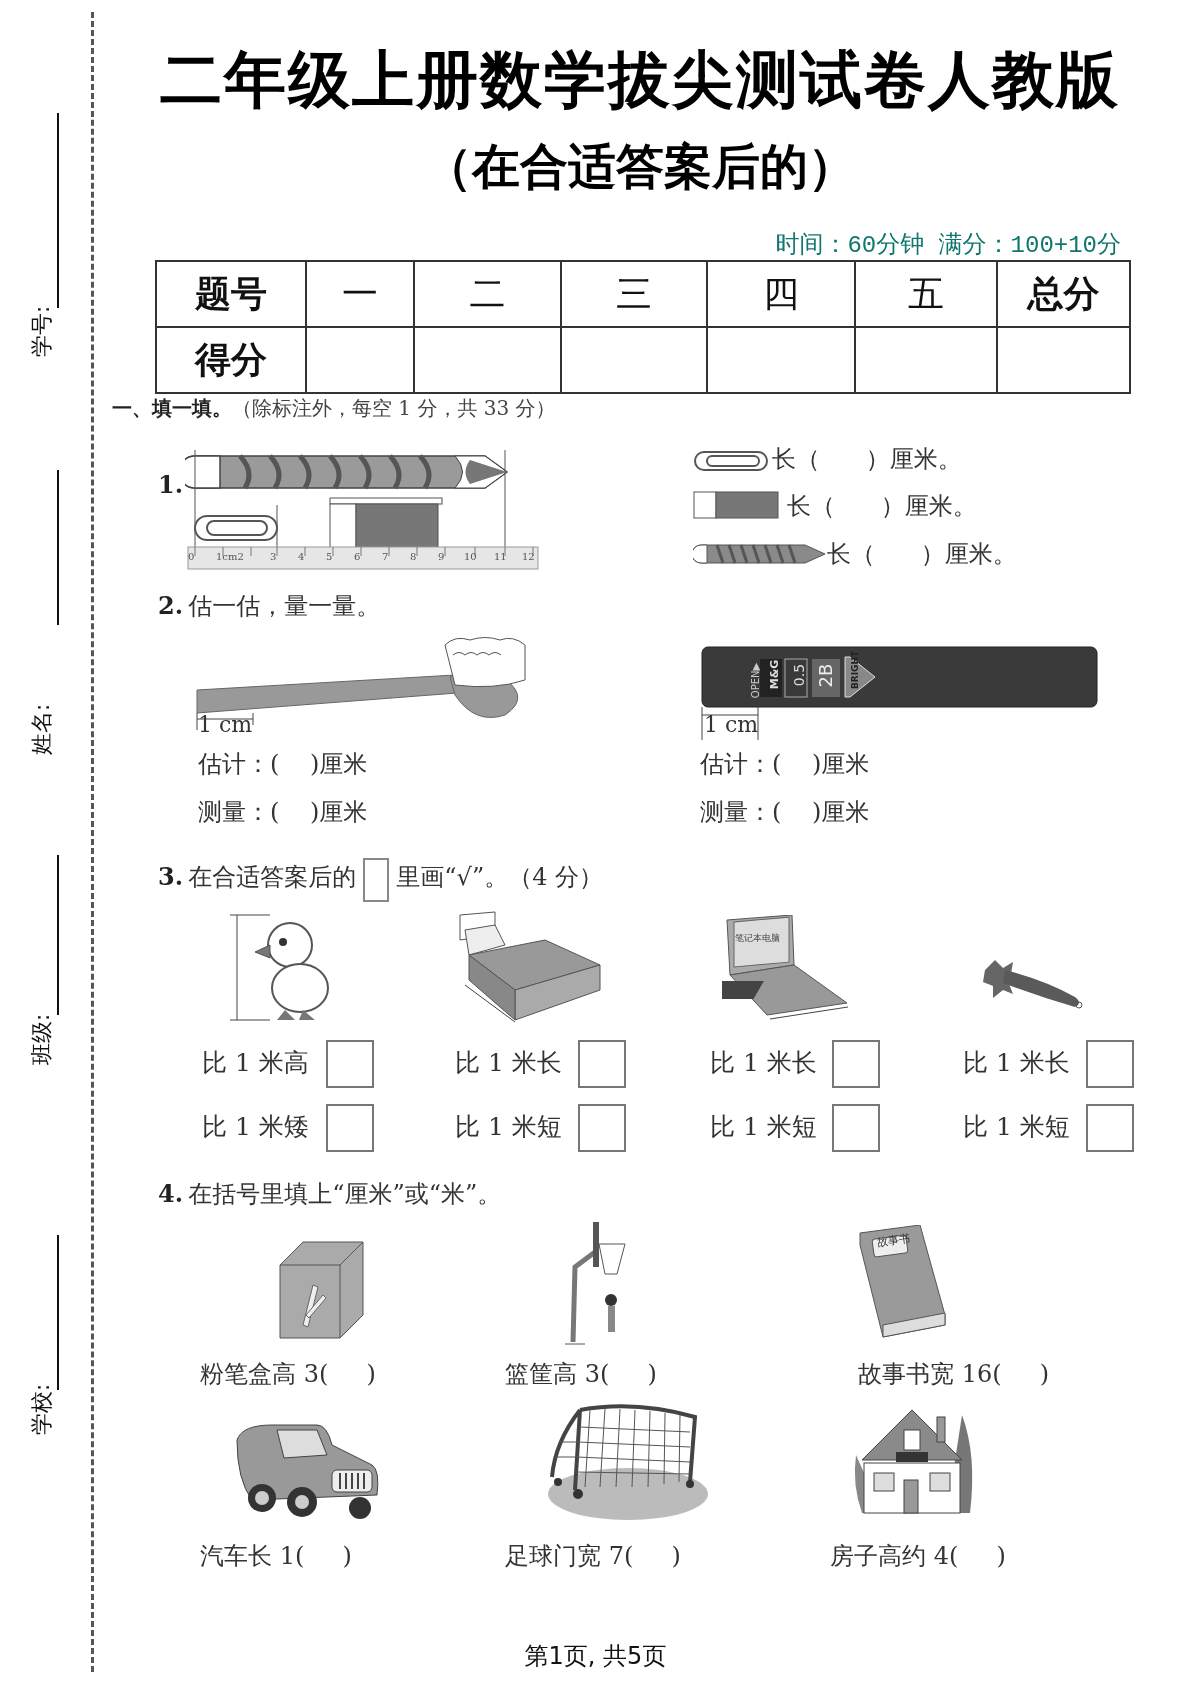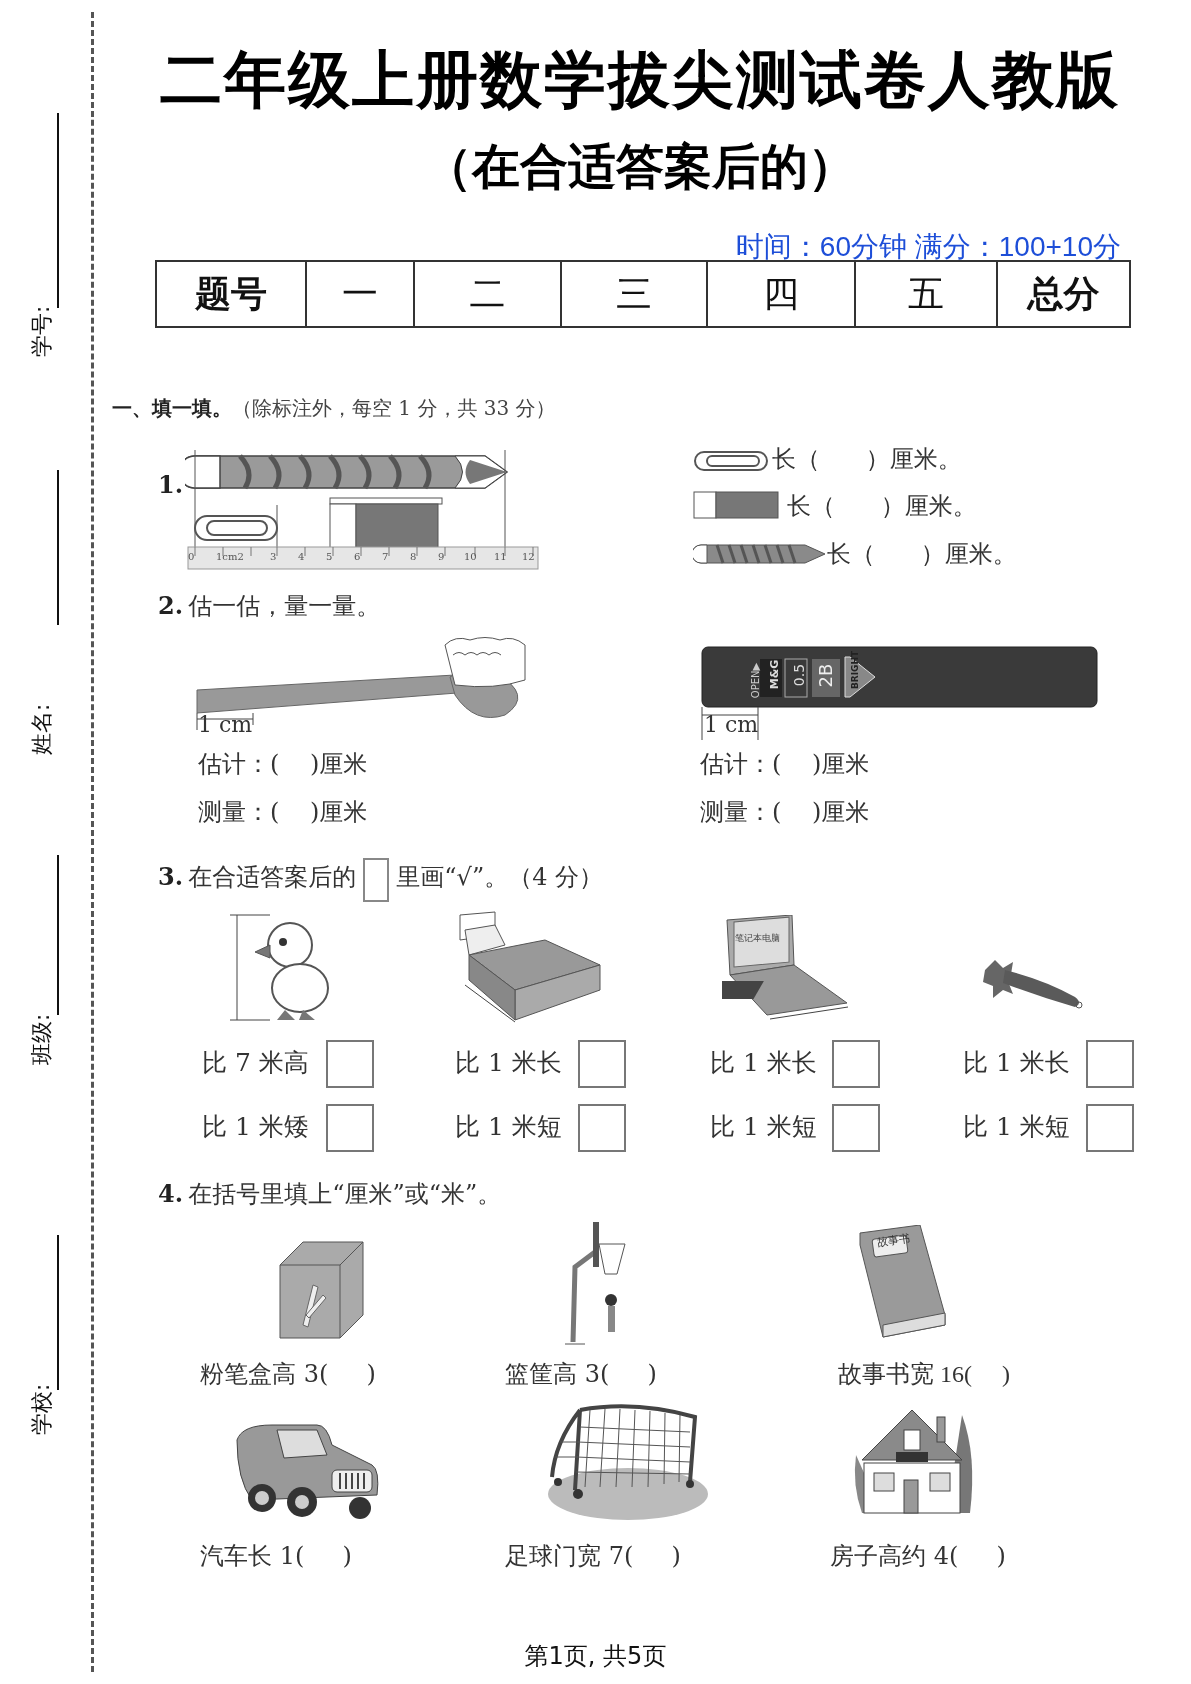--- a/index.html
+++ b/index.html
@@ -12,21 +12,21 @@
   
   .dash-line { position: absolute; left: 91px; top: 12px; height: 1660px; border-left: 3px dashed #555; }
   .margin-rule { position: absolute; left: 57px; width: 2px; background: #111; }
   .margin-label { position: absolute; left: 22px; width: 40px; font-family: "DejaVu Sans", sans-serif; font-size: 22px; color: #111;
                   transform: rotate(-90deg); transform-origin: center; text-align: center; white-space: nowrap; }
 
   .title { position: absolute; left: 140px; width: 1000px; top: 38px; text-align: center; font-family: "DejaVu Sans", sans-serif;
            font-size: 62px; font-weight: bold; letter-spacing: 2px; color: #000; }
   .subtitle { position: absolute; left: 140px; width: 1000px; top: 135px; text-align: center; font-family: "DejaVu Sans", sans-serif;
               font-size: 48px; font-weight: bold; color: #000; }
-  .meta { position: absolute; right: 70px; top: 228px; font-family: Liberation Sans, sans-serif; font-size: 28px; color: #1d4ed8; }
+  .meta { position: absolute; right: 70px; top: 228px; font-family: Liberation Mono, monospace; font-size: 24px; color: #0f766e; }
 
   table.score { position: absolute; left: 155px; top: 260px; width: 976px; border-collapse: collapse; }
   table.score td { border: 2px solid #333; height: 66px; text-align: center; font-family: "DejaVu Sans", sans-serif; font-size: 36px; font-weight: bold; color: #111; }
   table.score td.num { font-weight: normal; font-family: "DejaVu Serif", serif; }
 
   .sec-head { position: absolute; left: 112px; top: 395px; font-size: 20px; color: #222; }
   .sec-head b { font-family: "DejaVu Sans", sans-serif; font-weight: bold; }
   .qnum { font-family: "DejaVu Serif", serif; font-weight: bold; font-size: 24px; }
   .qtext { font-size: 24px; color: #333; }
 
@@ -59,20 +59,29 @@
 <table class="score">
   <tbody>
       <tr>
     <td style="width:150px">题号</td>
     <td class="num" style="width:108px">一</td>
     <td class="num" style="width:147px">二</td>
     <td class="num" style="width:146px">三</td>
     <td class="num" style="width:148px">四</td>
     <td class="num" style="width:142px">五</td>
     <td>总分</td>
+  </tr>
+  <tr>
+    <td>得分</td>
+    <td></td>
+    <td></td>
+    <td></td>
+    <td></td>
+    <td></td>
+    <td></td>
   </tr>
 </tbody>
   </table>
 
 <div class="sec-head">
   <b>一、填一填。</b><span style="color:#444;">（除标注外，每空 1 分，共 33 分）</span>
 </div>
 
 <div class="abs qnum" style="left:158px;top:470px;">1.</div>
 
@@ -245,21 +254,21 @@
   <line x1="48" y1="104" x2="126" y2="92" stroke="#444"></line>
 </svg>
 <div class="abs serif" style="left:735px;top:932px;font-size:9px;color:#444;">笔记本电脑</div>
 
 <svg class="abs" style="left:975px;top:955px;" width="115" height="60">
   <path d="M10 15 l10 -10 l8 8 l10 -6 l-2 12 l10 4 l-12 6 l4 10 l-10 -4 l-10 8 l0 -12 l-10 -4 Z" fill="#666"></path>
   <path d="M30 15 Q70 25 100 42 Q108 48 100 52 Q65 42 28 28 Z" fill="#5a5a5a"></path>
   <circle cx="104" cy="50" r="3" fill="none" stroke="#555"></circle>
 </svg>
 
-<div class="cb-label" style="left:202px;top:1046px;">比 7 米高</div>
+<div class="cb-label" style="left:202px;top:1046px;">比 1 米高</div>
 <div class="checkbox" style="left:326px;top:1040px;"></div>
 <div class="cb-label" style="left:202px;top:1110px;">比 1 米矮</div>
 <div class="checkbox" style="left:326px;top:1104px;"></div>
 
 <div class="cb-label" style="left:455px;top:1046px;">比 1 米长</div>
 <div class="checkbox" style="left:578px;top:1040px;"></div>
 <div class="cb-label" style="left:455px;top:1110px;">比 1 米短</div>
 <div class="checkbox" style="left:578px;top:1104px;"></div>
 
 <div class="cb-label" style="left:710px;top:1046px;">比 1 米长</div>
@@ -297,21 +306,21 @@
 
 <svg class="abs" style="left:855px;top:1225px;" width="110" height="115">
   <path d="M5 8 L65 0 L90 90 L90 100 L28 112 L5 20 Z" fill="#9a9a9a" stroke="#555"></path>
   <path d="M28 100 L90 88 L90 100 L28 112Z" fill="#ddd" stroke="#555"></path>
   <rect x="18" y="12" width="34" height="18" rx="3" fill="#eee" stroke="#555" transform="rotate(-8 35 21)"></rect>
 </svg>
 <div class="abs serif" style="left:877px;top:1233px;font-size:11px;color:#333;transform:rotate(-8deg);">故事书</div>
 
 <div class="line-text" style="left:200px;top:1358px;">粉笔盒高 3(     )</div>
 <div class="line-text" style="left:505px;top:1358px;">篮筐高 3(     )</div>
-<div class="line-text" style="left:838px;top:1358px;font-family:Liberation Serif, serif;">故事书宽 16(     )</div>
+<div class="line-text" style="left:858px;top:1358px;">故事书宽 16(     )</div>
 
 <svg class="abs" style="left:232px;top:1420px;" width="150" height="100">
   <path d="M5 20 Q10 5 40 5 L85 5 Q95 5 100 25 L140 45 Q148 50 145 75 L20 80 Q5 60 5 20Z" fill="#999" stroke="#444"></path>
   <path d="M45 10 L85 10 L95 35 L52 38Z" fill="#ddd" stroke="#444"></path>
   <rect x="100" y="50" width="40" height="22" rx="5" fill="#eee" stroke="#444"></rect>
   <g stroke="#444" stroke-width="2">
       <line x1="108" y1="53" x2="108" y2="69"></line>
       <line x1="114" y1="53" x2="114" y2="69"></line>
       <line x1="120" y1="53" x2="120" y2="69"></line>
       <line x1="126" y1="53" x2="126" y2="69"></line>

